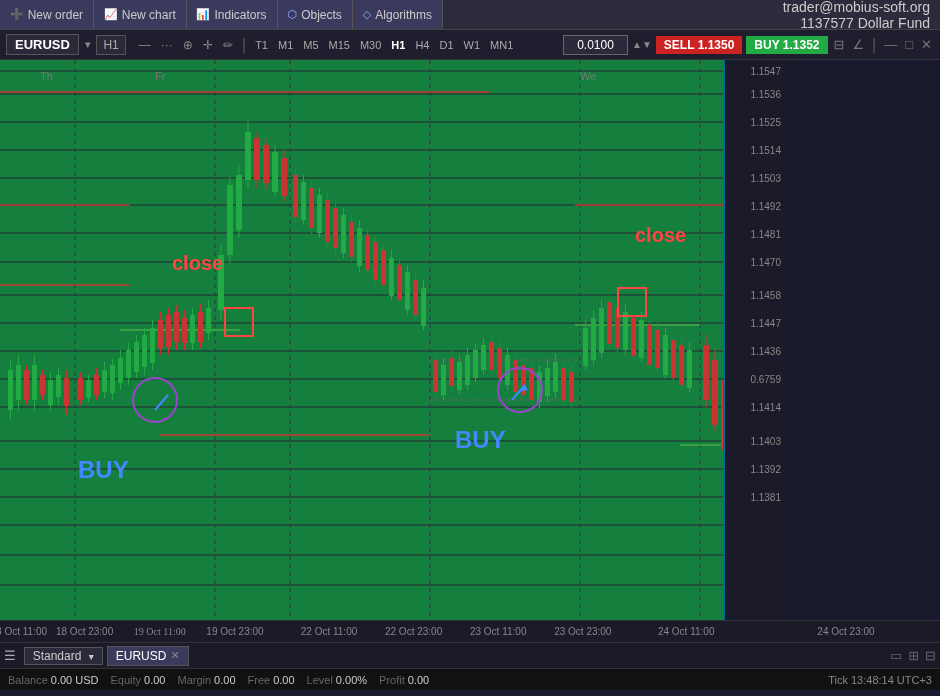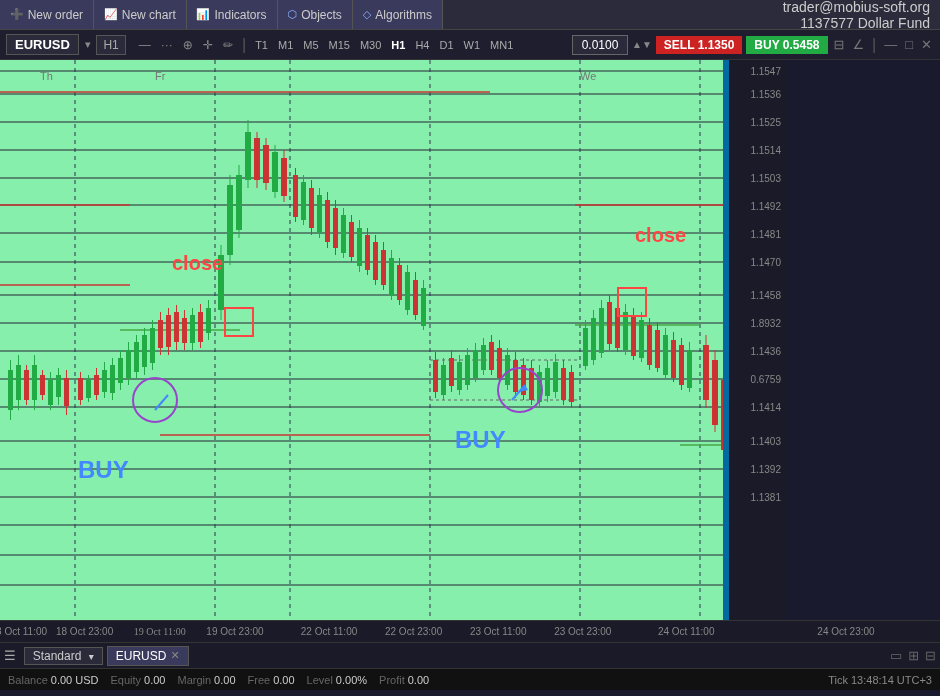--- a/index.html
+++ b/index.html
@@ -34,42 +34,42 @@
     .timeframe-selector {
       color: #aaa; font-size: 12px; padding: 2px 6px;
       background: #2a2a3a; border: 1px solid #555; cursor: pointer;
     }
     .chart-controls { display: flex; align-items: center; gap: 4px; margin-left: 4px; }
     .ctrl-btn { color: #888; font-size: 12px; cursor: pointer; padding: 0 3px; }
     .tf-btn { color: #aaa; font-size: 11px; padding: 1px 3px; cursor: pointer; }
     .tf-btn.active { color: #fff; font-weight: bold; }
     .price-input {
       background: #2a2a3a; border: 1px solid #666; color: #fff;
-      font-size: 12px; padding: 2px 4px; width: 56px; text-align: center; margin-left: 20px;
+      font-size: 12px; padding: 2px 4px; width: 65px; text-align: center; margin-left: 20px;
     }
     .sell-btn {
       background: #cc2222; color: #fff; font-size: 12px; font-weight: bold;
       padding: 2px 8px; border: none; cursor: pointer;
     }
     .buy-btn {
       background: #22aa44; color: #fff; font-size: 12px; font-weight: bold;
       padding: 2px 8px; border: none; cursor: pointer;
     }
 
     
     #chart-area {
       position: relative; width: 785px; height: 560px;
-      background: #86efac; overflow: hidden;
+      background: #15803d; overflow: hidden;
     }
     #chart-canvas { width: 100%; height: 100%; }
 
     
     #price-axis {
       position: absolute; right: 0; top: 0; bottom: 0; width: 62px;
-      background: #1a1a28; border-left: 6px solid #0369a1;
+      background: #1a1a28; border-left: 2px solid #0369a1;
     }
 
     
     #time-axis {
       height: 22px; background: #1a1a28; border-top: 1px solid #333;
       display: flex; align-items: center; padding: 0 4px;
       color: #888; font-size: 10px; position: relative;
     }
     .hamburger { color: #aaa; font-size: 13px; cursor: pointer; margin-right: 4px; }
     .profile-select {
@@ -175,21 +175,21 @@
 
   <div class="right-icons">
     <input class="price-input" type="text" value="0.0100" style="">
     <span style="color:#888;font-size:10px;cursor:pointer;">▲▼</span>
     <button class="sell-btn">
       <span>SELL</span>
       <span>1.1350</span>
     </button>
     <button class="buy-btn">
       <span>BUY</span>
-      <span>0.5458</span>
+      <span>1.1352</span>
     </button>
     <span class="icon-btn">⊟</span>
     <span class="icon-btn">∠</span>
     <span style="color:#555;padding:0 2px;">|</span>
     <span class="icon-btn">—</span>
     <span class="icon-btn">□</span>
     <span class="icon-btn">✕</span>
   </div>
 </div>
 
@@ -510,21 +510,21 @@
   <div id="price-axis">
     <div class="price-tick" style="top:2%;">1.1547</div>
     <div class="price-tick" style="top:6%;">1.1536</div>
     <div class="price-tick" style="top:11%;">1.1525</div>
     <div class="price-tick" style="top:16%;">1.1514</div>
     <div class="price-tick" style="top:21%;">1.1503</div>
     <div class="price-tick" style="top:26%;">1.1492</div>
     <div class="price-tick" style="top:31%;">1.1481</div>
     <div class="price-tick" style="top:36%;">1.1470</div>
     <div class="price-tick" style="top:42%;margin-left:28px;">1.1458</div>
-    <div class="price-tick" style="top:47%;">1.8932</div>
+    <div class="price-tick" style="top:47%;">1.1447</div>
     <div class="price-tick" style="top:52%;">1.1436</div>
     <div class="price-tick" style="top:57%;">0.6759</div>
     <div class="price-tick" style="top:62%;">1.1414</div>
     <div class="price-tick" style="top:68%;">1.1403</div>
     <div class="price-tick" style="top:73%;">1.1392</div>
     <div class="price-tick" style="top:78%;">1.1381</div>
   </div>
 </div>
 
 <div id="time-axis" style="position:relative;height:22px;background:#1a1a28;border-top:1px solid #333;">

